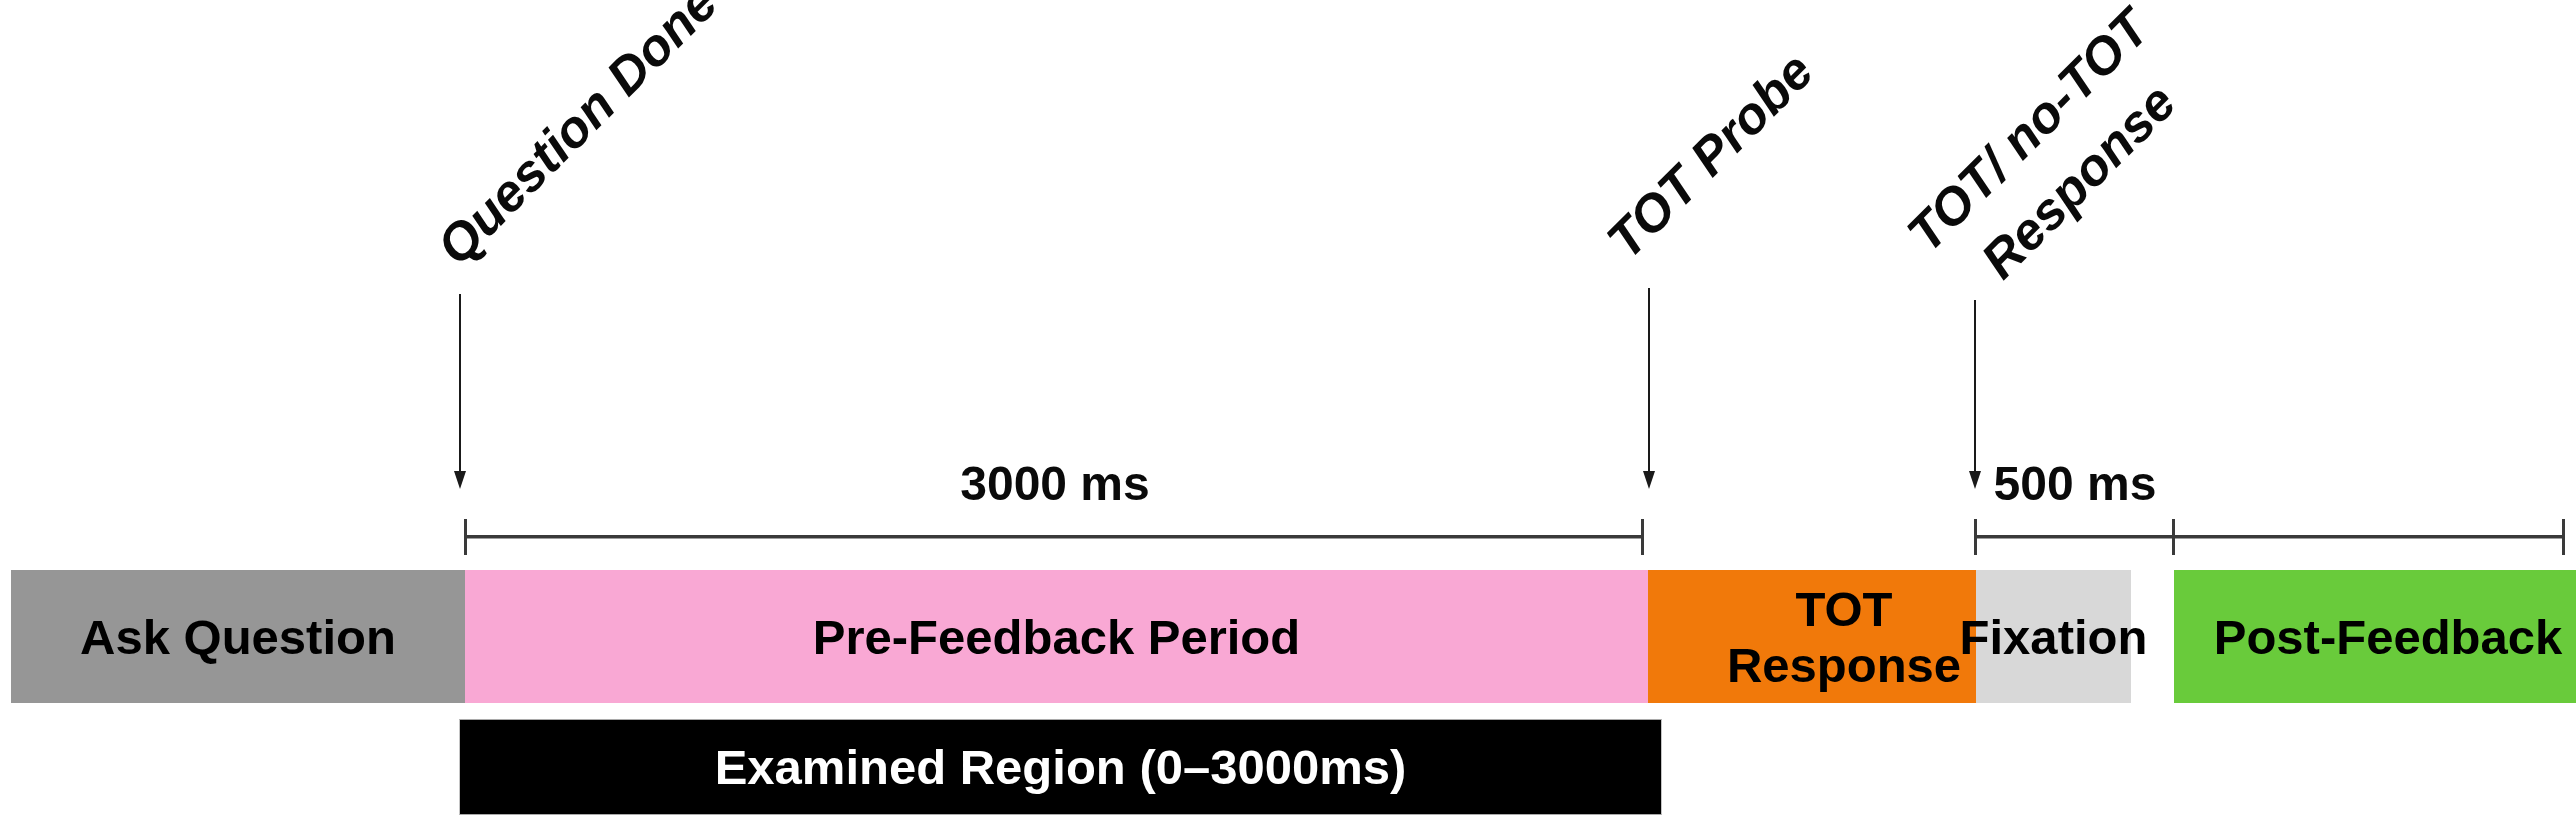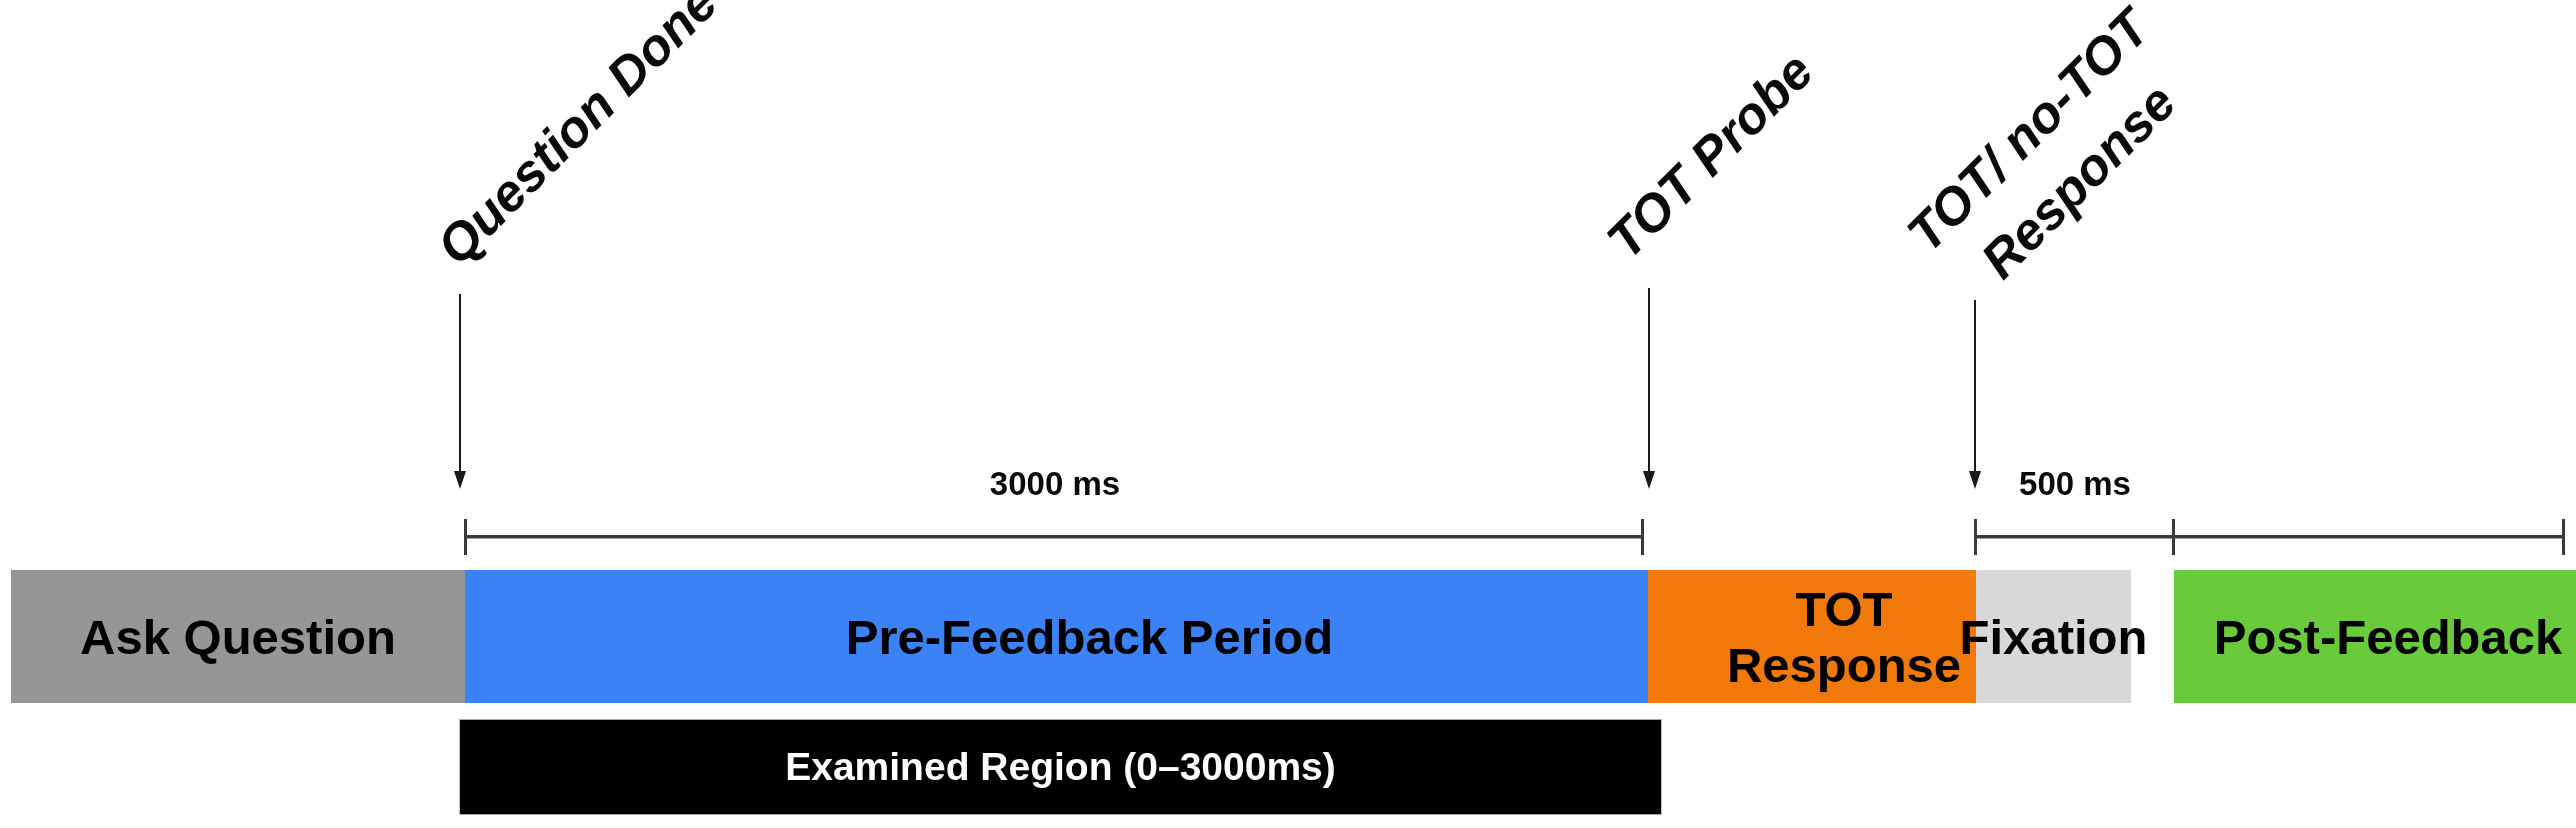--- a/index.html
+++ b/index.html
@@ -49,21 +49,21 @@
   .tick{position:absolute;top:519px;width:2.5px;height:36px;background:#3a3a3a;}
   #tickA1{left:464px;}
   #tickA2{left:1641px;}
   #tickB1{left:1974px;}
   #tickB2{left:2172px;}
   #tickC2{left:2562px;}
   
   .duration{
     position:absolute;top:455px;
     transform:translateX(-50%);
-    font-size:33px;font-weight:bold;color:#0a0a0a;
+    font-size:48px;font-weight:bold;color:#0a0a0a;
     line-height:58px;white-space:nowrap;
   }
   #dur-3000{left:1055px;}
   #dur-500{left:2075px;}
   #dur-1000{left:2369px;}
   
   .block{
     position:absolute;top:570px;height:133px;
     display:flex;align-items:center;justify-content:center;
     flex-direction:column;
@@ -75,21 +75,21 @@
   #blk-pre{left:465px;width:1183px;}
   #blk-tot{left:1648px;width:324px;padding-left:34px;}
   #blk-fix{left:1976px;width:155px;}
   #blk-post{left:2174px;width:428px;}
   
   #examined{
     position:absolute;left:459px;top:719px;width:1201px;height:94px;
     border-top:1.8px solid #a9a9a9;border-bottom:1.8px solid #a9a9a9;
     border-left:1.2px solid #c4c4c4;border-right:1.2px solid #c4c4c4;
     display:flex;align-items:center;justify-content:center;
-    font-size:39px;font-weight:bold;white-space:nowrap;
+    font-size:49px;font-weight:bold;white-space:nowrap;
   }
 </style>
 </head>
 <body>
 
 <div id="canvas">
 
   <div class="rot" id="lbl-question-done">Question Done</div>
 
   <div class="rot" id="lbl-tot-probe">TOT Probe</div>
@@ -121,21 +121,21 @@
   <div class="tick" id="tickB2"></div>
   <div class="tick" id="tickC2"></div>
 
   <div class="duration" id="dur-3000">3000 ms</div>
   <div class="duration" id="dur-500">500 ms</div>
 
   <div class="block" id="blk-ask" style="background-color: rgb(150, 150, 150);">
     <span>Ask Question</span>
   </div>
 
-  <div class="block" id="blk-pre" style="background-color: #3b82f6; padding-left: 33px;">
+  <div class="block" id="blk-pre" style="background-color: #f9a8d4;">
     <span>Pre-Feedback Period</span>
   </div>
 
   <div class="block" id="blk-tot" style="background-color: rgb(241, 121, 10);">
     <span class="bl2">TOT</span>
     <span class="bl2">Response</span>
   </div>
 
   <div class="block" id="blk-fix" style="background-color: rgb(216, 216, 216);">
     <span>Fixation</span>

